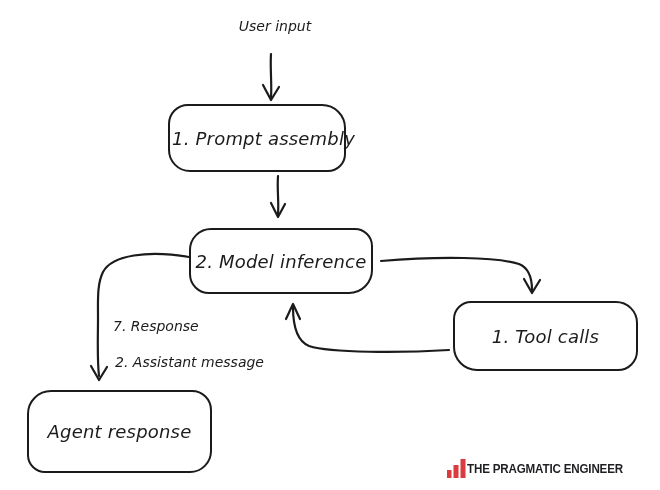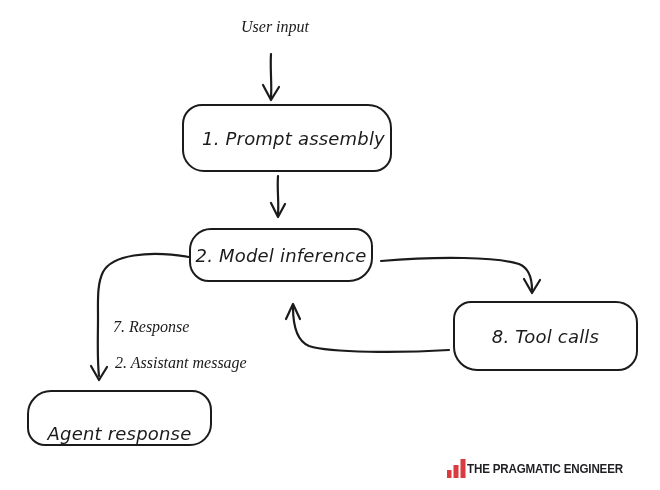--- a/index.html
+++ b/index.html
@@ -23,30 +23,29 @@
     border: 2.2px solid #1b1b1b;
     background: #ffffff;
     display: flex;
     align-items: center;
     justify-content: center;
     font-size: 18px;
     font-style: italic;
     letter-spacing: 0.2px;
     white-space: nowrap;
   }
-  .node-prompt   { left: 182px; top: 104px; width: 210px; height: 68px; border-radius: 20px 24px 18px 22px; padding-left: 13px; }
-  .node-model    { left: 189px; top: 228px; width: 184px; height: 54px; border-radius: 22px 18px 24px 20px; }
+  .node-prompt   { left: 168px; top: 104px; width: 178px; height: 68px; border-radius: 20px 24px 18px 22px; padding-left: 13px; }
+  .node-model    { left: 189px; top: 228px; width: 184px; height: 66px; border-radius: 22px 18px 24px 20px; }
   .node-tools    { left: 453px; top: 301px; width: 185px; height: 70px; border-radius: 18px 22px 20px 24px; }
-  .node-agent    { left:  27px; top: 390px; width: 185px; height: 56px; border-radius: 24px 20px 22px 18px; align-items: flex-end; }
+  .node-agent    { left:  27px; top: 390px; width: 185px; height: 83px; border-radius: 24px 20px 22px 18px; }
   .free-label {
     position: absolute;
-    font-size: 16px;
+    font-size: 14px;
     font-style: italic;
     white-space: nowrap;
-    font-family: Liberation Serif, serif;
   }
   .lbl-user      { left: 230px; top:  18px; width: 90px; text-align: center; }
   .lbl-response  { left: 113px; top: 318px; }
   .lbl-assistant { left: 115px; top: 354px; }
   .brand {
     position: absolute;
     right: 12px; bottom: 11px;
     display: flex;
     align-items: center;
   }
@@ -99,21 +98,21 @@
   <div class="free-label lbl-response">7. Response</div>
   <div class="free-label lbl-assistant">2. Assistant message</div>
 
   <div class="node node-prompt">
     <span>1. Prompt assembly</span>
   </div>
   <div class="node node-model">
     <span>2. Model inference</span>
   </div>
   <div class="node node-tools">
-    <span>8. Tool calls</span>
+    <span>1. Tool calls</span>
   </div>
   <div class="node node-agent">
     <span>Agent response</span>
   </div>
 
   <div class="brand">
     <svg width="21" height="21" viewBox="0 0 21 21" xmlns="http://www.w3.org/2000/svg">
       <rect x="1" y="12" width="4.5" height="8" fill="#d93b3e"></rect>
       <rect x="7.5" y="7" width="5" height="13" fill="#d93b3e"></rect>
       <rect x="14.5" y="1" width="5" height="19" fill="#d93b3e"></rect>

